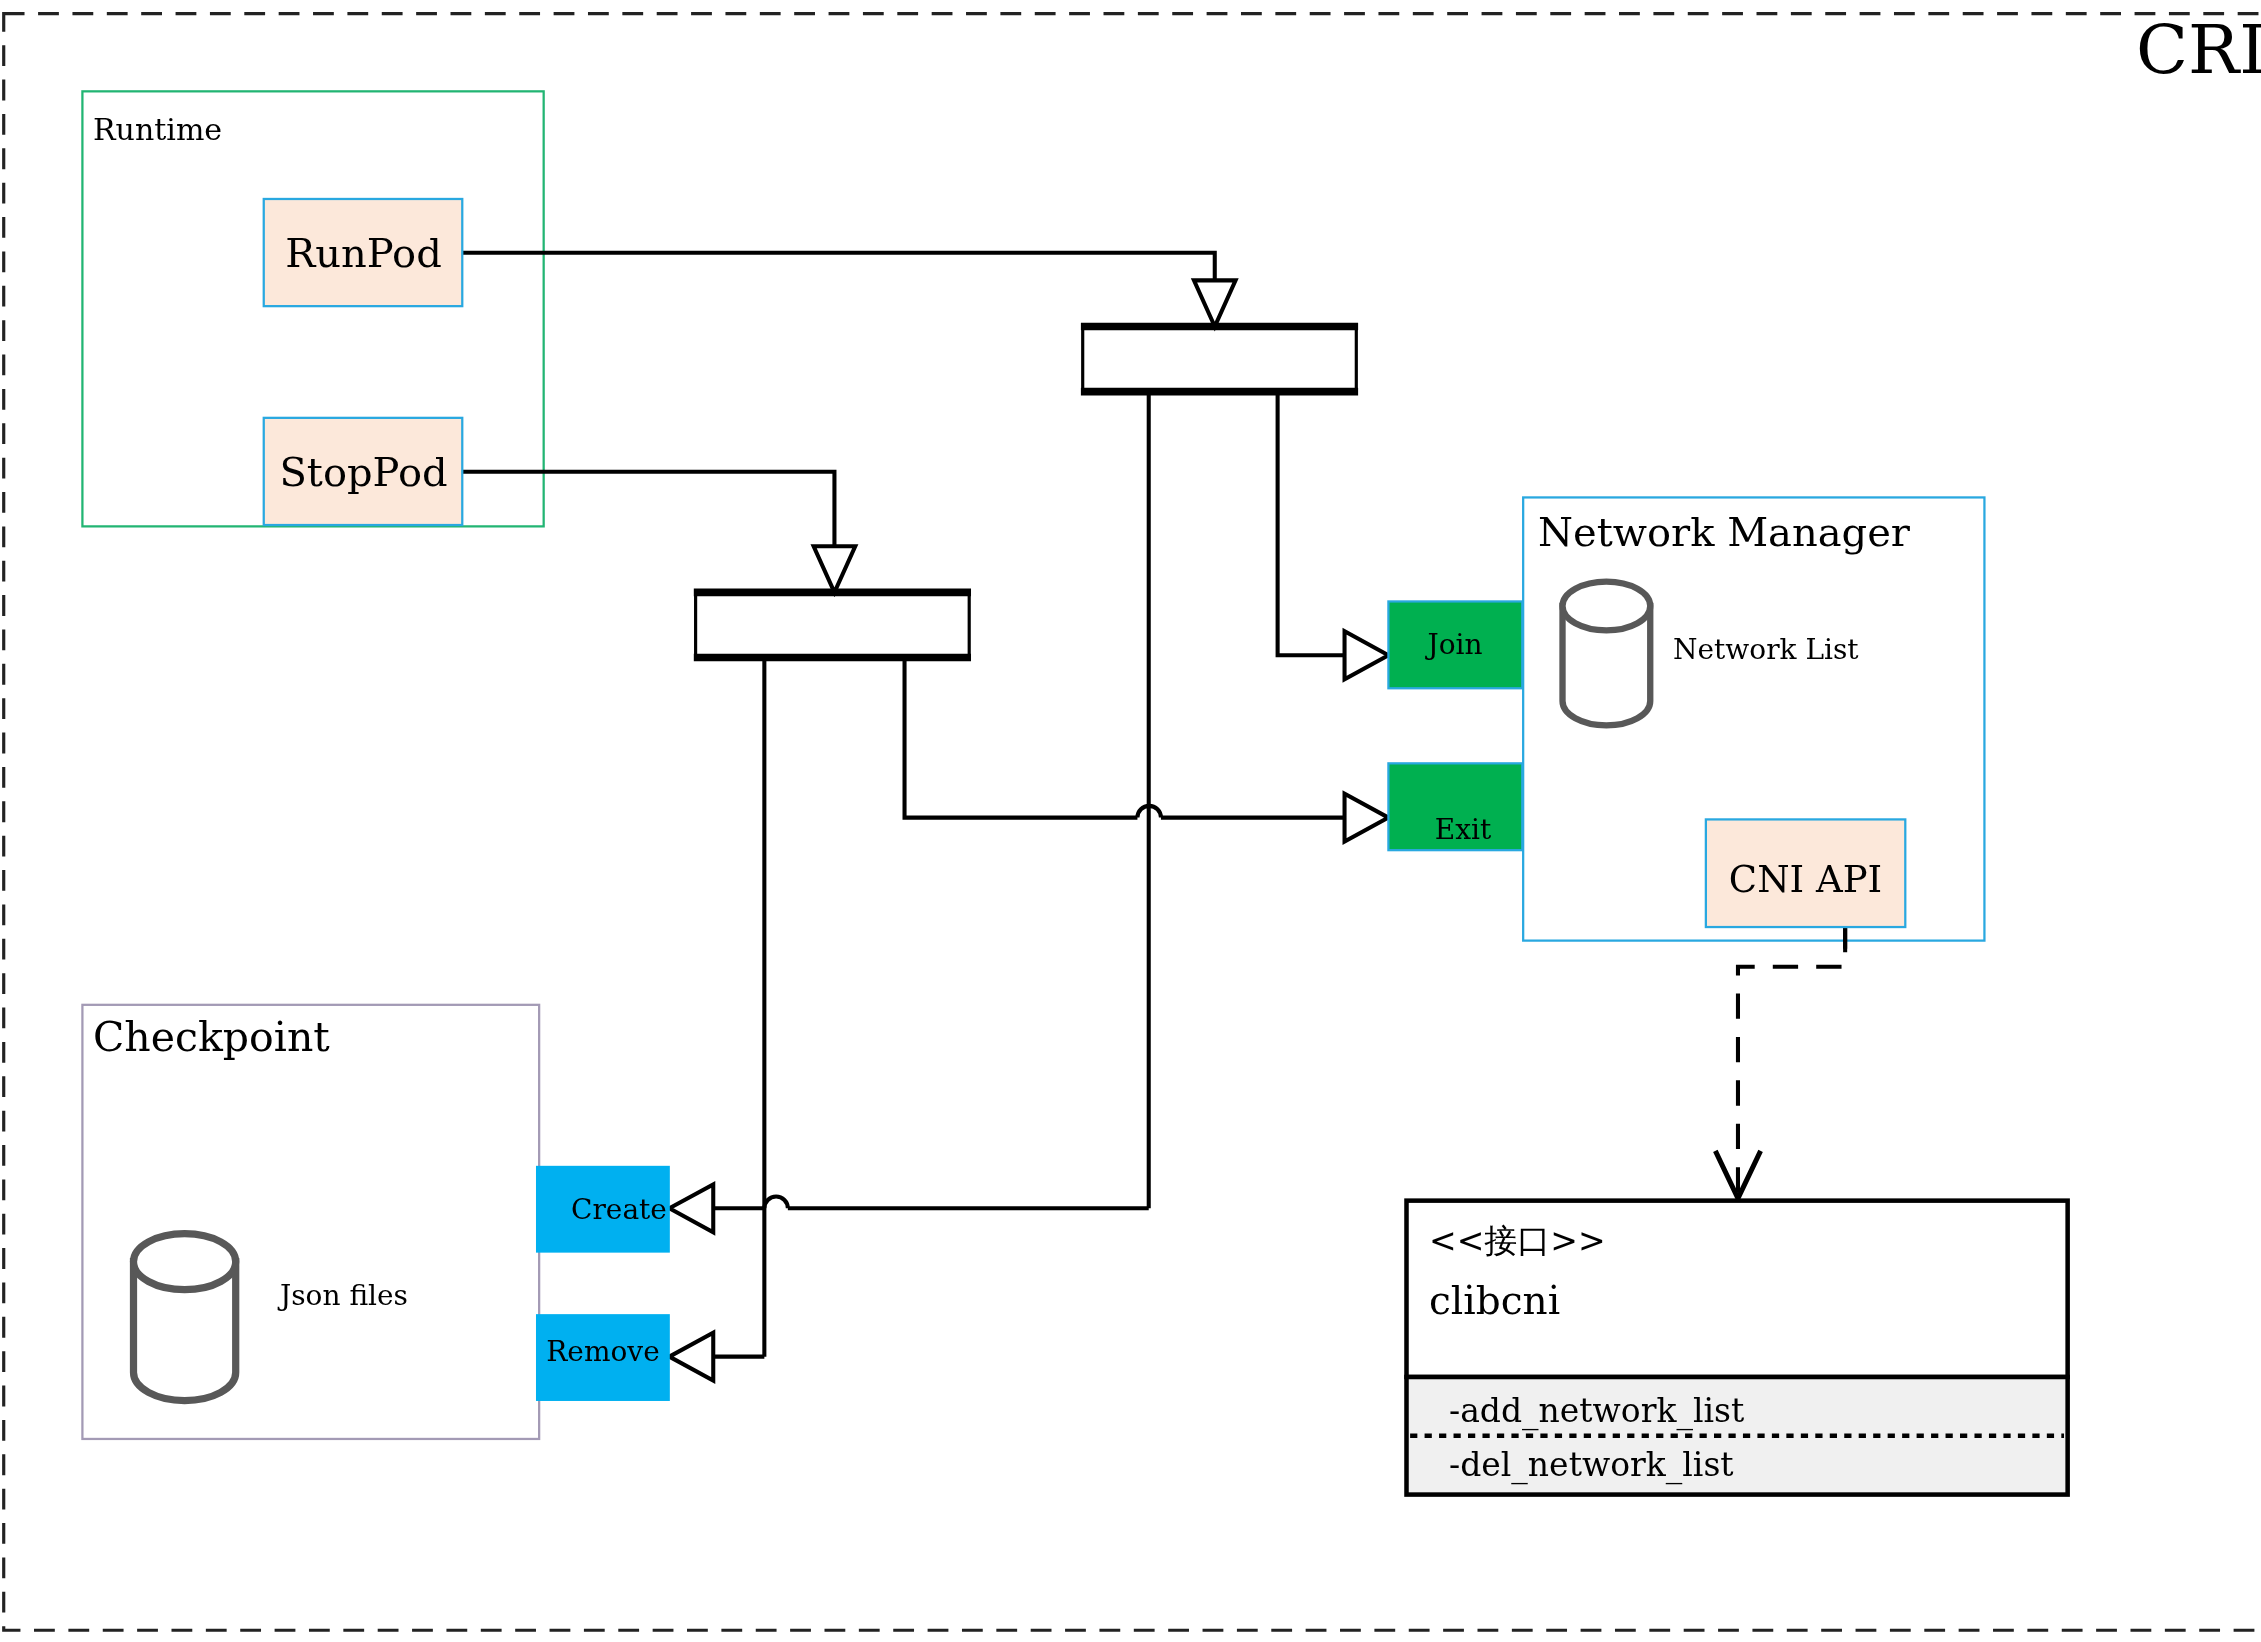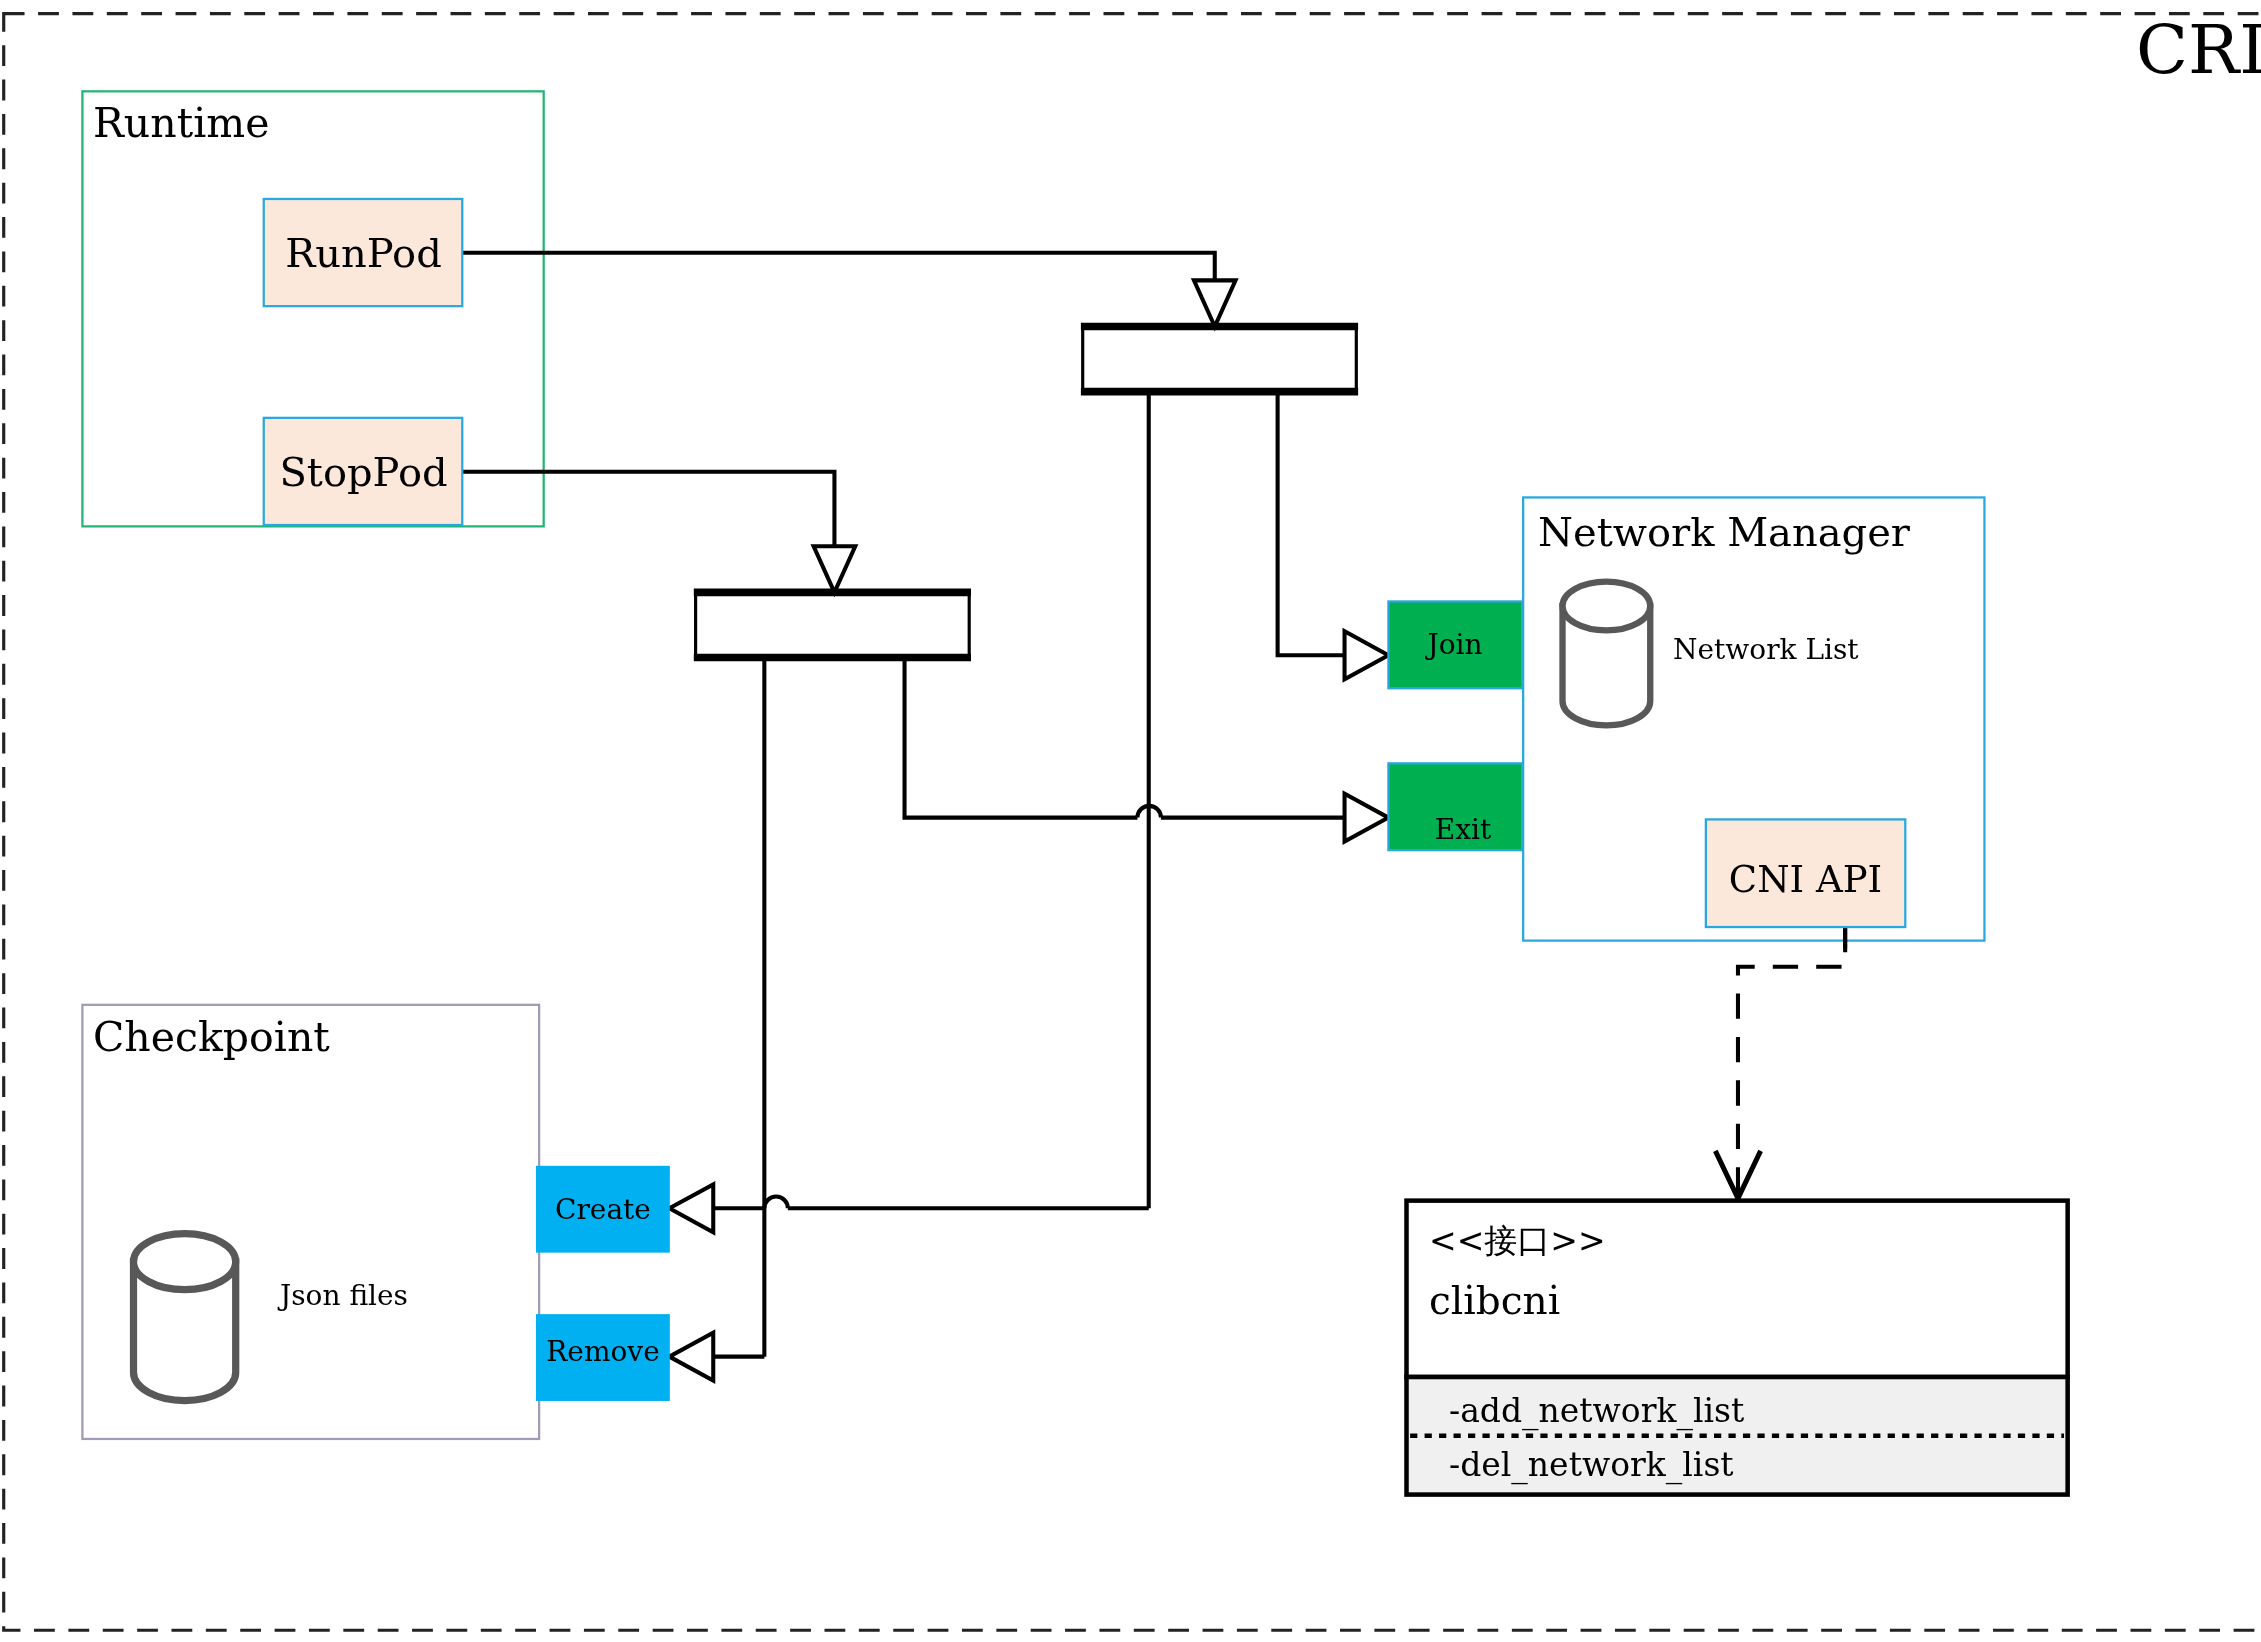--- a/index.html
+++ b/index.html
@@ -135,41 +135,41 @@
     <g>
       <rect x="3110" y="2655" width="1462" height="390" fill="#ffffff" stroke="#000000" stroke-width="10"></rect>
       <rect x="3110" y="3045" width="1462" height="260" fill="#f0f0f0" stroke="#000000" stroke-width="10"></rect>
       <line x1="3118" y1="3175" x2="4564" y2="3175" stroke="#000000" stroke-width="10" stroke-dasharray="16,16"></line>
     </g>
 
   </svg>
 
   <div class="title-label" style="left:2136px; top:16.3px; font-size:68px; line-height:1;">CRI</div>
 
-  <div class="title-label" style="left:93px; top:98px; font-size:41px; line-height:1.25;">Runtime</div>
+  <div class="title-label" style="left:93px; top:111px; font-size:30px; line-height:1.25;">Runtime</div>
 
   <div class="title-label" style="left:93px; top:1012px; font-size:41px; line-height:1.25;">Checkpoint</div>
 
   <div class="title-label" style="left:1538px; top:507px; font-size:40px; line-height:1.25;">Network Manager</div>
 
   <div class="title-label" style="left:280px; top:1279px; font-size:28px; line-height:1.2;">Json files</div>
 
   <div class="title-label" style="left:1673px; top:633px; font-size:28px; line-height:1.2;">Network List</div>
 
   <div class="node-label" style="left:264px; top:199px; width:199px; height:107px; font-size:40px;">RunPod</div>
 
   <div class="node-label" style="left:264px; top:418px; width:199px; height:107px; font-size:40px;">StopPod</div>
 
   <div class="node-label" style="left:1388px; top:601px; width:134px; height:87px; font-size:28px;">Join</div>
 
   <div class="node-label" style="left:1388px; top:763px; width:150px; height:87px; font-size:28px;margin-top:23px;">Exit</div>
 
   <div class="node-label" style="left:1706px; top:819px; width:199px; height:120px; font-size:37px;">CNI API</div>
 
-  <div class="node-label" style="left:536px; top:1166px; width:134px; height:87px; font-size:28px;">Create</div>
+  <div class="node-label" style="left:536px; top:1166px; width:134px; height:87px; font-size:28px;padding-left:16px;">Create</div>
 
   <div class="node-label" style="left:536px; top:1314px; width:134px; height:74px; font-size:28px;">Remove</div>
 
   <div class="title-label" style="left:1429px; top:1221px; font-size:33px; line-height:1.2; font-family:'DejaVu Sans', sans-serif;">&lt;&lt;接口&gt;&gt;</div>
 
   <div class="title-label" style="left:1429px; top:1278px; font-size:39px; line-height:1.2;">clibcni</div>
 
   <div class="title-label" style="left:1449px; top:1391px; font-size:33px; line-height:1.2;">-add_network_list</div>
 
   <div class="title-label" style="left:1449px; top:1445px; font-size:33px; line-height:1.2;">-del_network_list</div>

